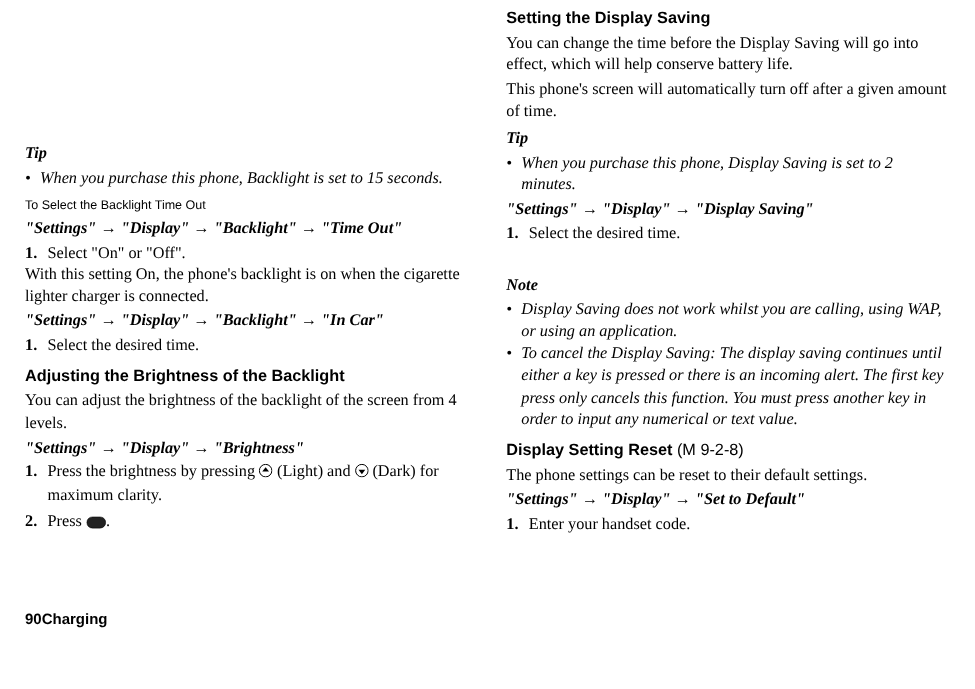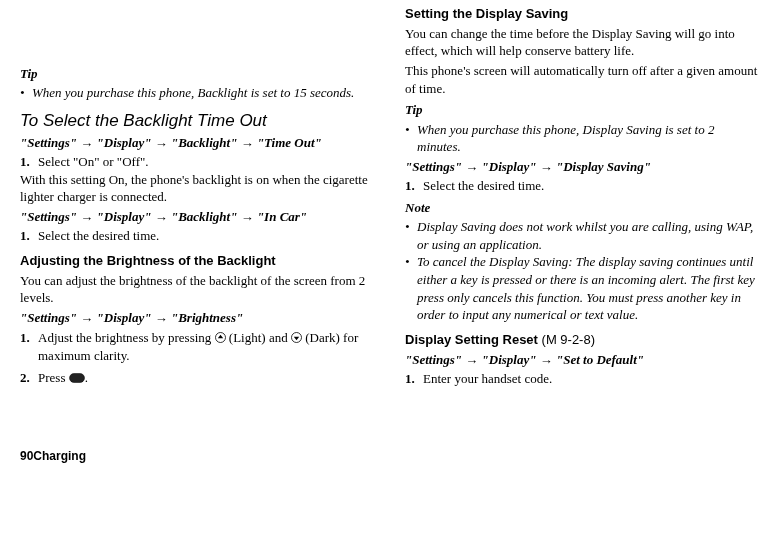--- a/index.html
+++ b/index.html
@@ -23,25 +23,24 @@
   }
   .bold-it {
     font-style: italic;
     font-weight: bold;
   }
   .italic {
     font-style: italic;
   }
   .sans-heading {
     font-family: Arial, Helvetica, sans-serif;
-    font-size: 17px;
+    font-size: 10px;
     line-height: 1.3;
     margin-top: 8px;
     margin-bottom: 2px;
-    font-style: italic;
   }
   .sans-bold {
     font-family: Arial, Helvetica, sans-serif;
     font-weight: bold;
     font-size: 13px;
     line-height: 1.3;
     margin-top: 8px;
     margin-bottom: 2px;
   }
   .tip-row, .bullet-row, .numlist-row {
@@ -96,26 +95,26 @@
     </div>
 
     <div class="para">With this setting On, the phone's backlight is on when the cigarette lighter charger is connected.</div>
     <div class="block bold-it">"Settings" → "Display" → "Backlight" → "In Car"</div>
     <div class="numlist-row">
       <div class="mk">1.</div>
       <div>Select the desired time.</div>
     </div>
 
     <div class="sans-bold">Adjusting the Brightness of the Backlight</div>
-    <div class="para">You can adjust the brightness of the backlight of the screen from 2 levels.</div>
+    <div class="para">You can adjust the brightness of the backlight of the screen from 4 levels.</div>
     <div class="block bold-it">"Settings" → "Display" → "Brightness"</div>
     <div class="numlist-row">
       <div class="mk">1.</div>
       <div>
-        <span>Adjust the brightness by pressing </span><span class="icon-up"><svg width="11" height="11" viewBox="0 0 11 11">
+        <span>Press the brightness by pressing </span><span class="icon-up"><svg width="11" height="11" viewBox="0 0 11 11">
               <circle cx="5.5" cy="5.5" r="5" fill="#fff" stroke="#000" stroke-width="0.8"></circle>
               <path d="M5.5 2.7 L8.2 6.2 L2.8 6.2 Z" fill="#000"></path>
             </svg></span><span> (Light) and </span><span class="icon-down"><svg width="11" height="11" viewBox="0 0 11 11">
               <circle cx="5.5" cy="5.5" r="5" fill="#fff" stroke="#000" stroke-width="0.8"></circle>
               <path d="M5.5 8.3 L2.8 4.8 L8.2 4.8 Z" fill="#000"></path>
             </svg></span><span> (Dark) for maximum clarity.</span>
       </div>
     </div>
     <div class="numlist-row" style="margin-top:4px;">
       <div class="mk">2.</div>
@@ -137,33 +136,34 @@
       <div class="mk">•</div>
       <div>When you purchase this phone, Display Saving is set to 2 minutes.</div>
     </div>
 
     <div class="block bold-it" style="margin-top:2px;">"Settings" → "Display" → "Display Saving"</div>
     <div class="numlist-row">
       <div class="mk">1.</div>
       <div>Select the desired time.</div>
     </div>
 
-    <div class="block bold-it" style="margin-top:4px;">Note</div>
+    <div class="block bold-it" style="margin-top:24px;">Note</div>
     <div class="bullet-row italic">
       <div class="mk">•</div>
       <div>Display Saving does not work whilst you are calling, using WAP, or using an application.</div>
     </div>
     <div class="bullet-row italic">
       <div class="mk">•</div>
       <div>To cancel the Display Saving: The display saving continues until either a key is pressed or there is an incoming alert. The first key press only cancels this function. You must press another key in order to input any numerical or text value.</div>
     </div>
 
     <div class="sans-bold">
       <span>Display Setting Reset </span><span style="font-weight:normal;">(M 9-2-8)</span>
     </div>
+    <div class="para">The phone settings can be reset to their default settings.</div>
     <div class="block bold-it">"Settings" → "Display" → "Set to Default"</div>
     <div class="numlist-row">
       <div class="mk">1.</div>
       <div>Enter your handset code.</div>
     </div>
   </div>
 </div>
 
 <div class="footer">
   <span class="pg">90</span><span>Charging</span>

